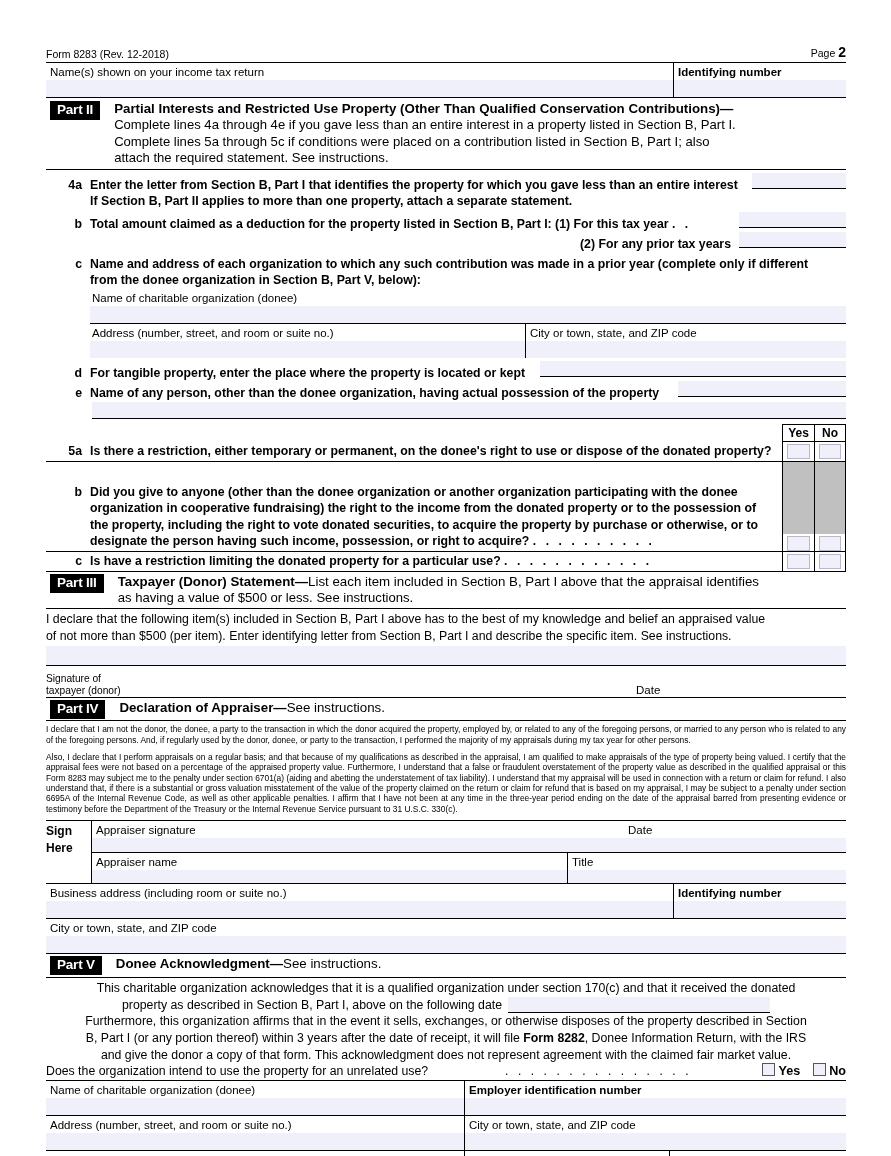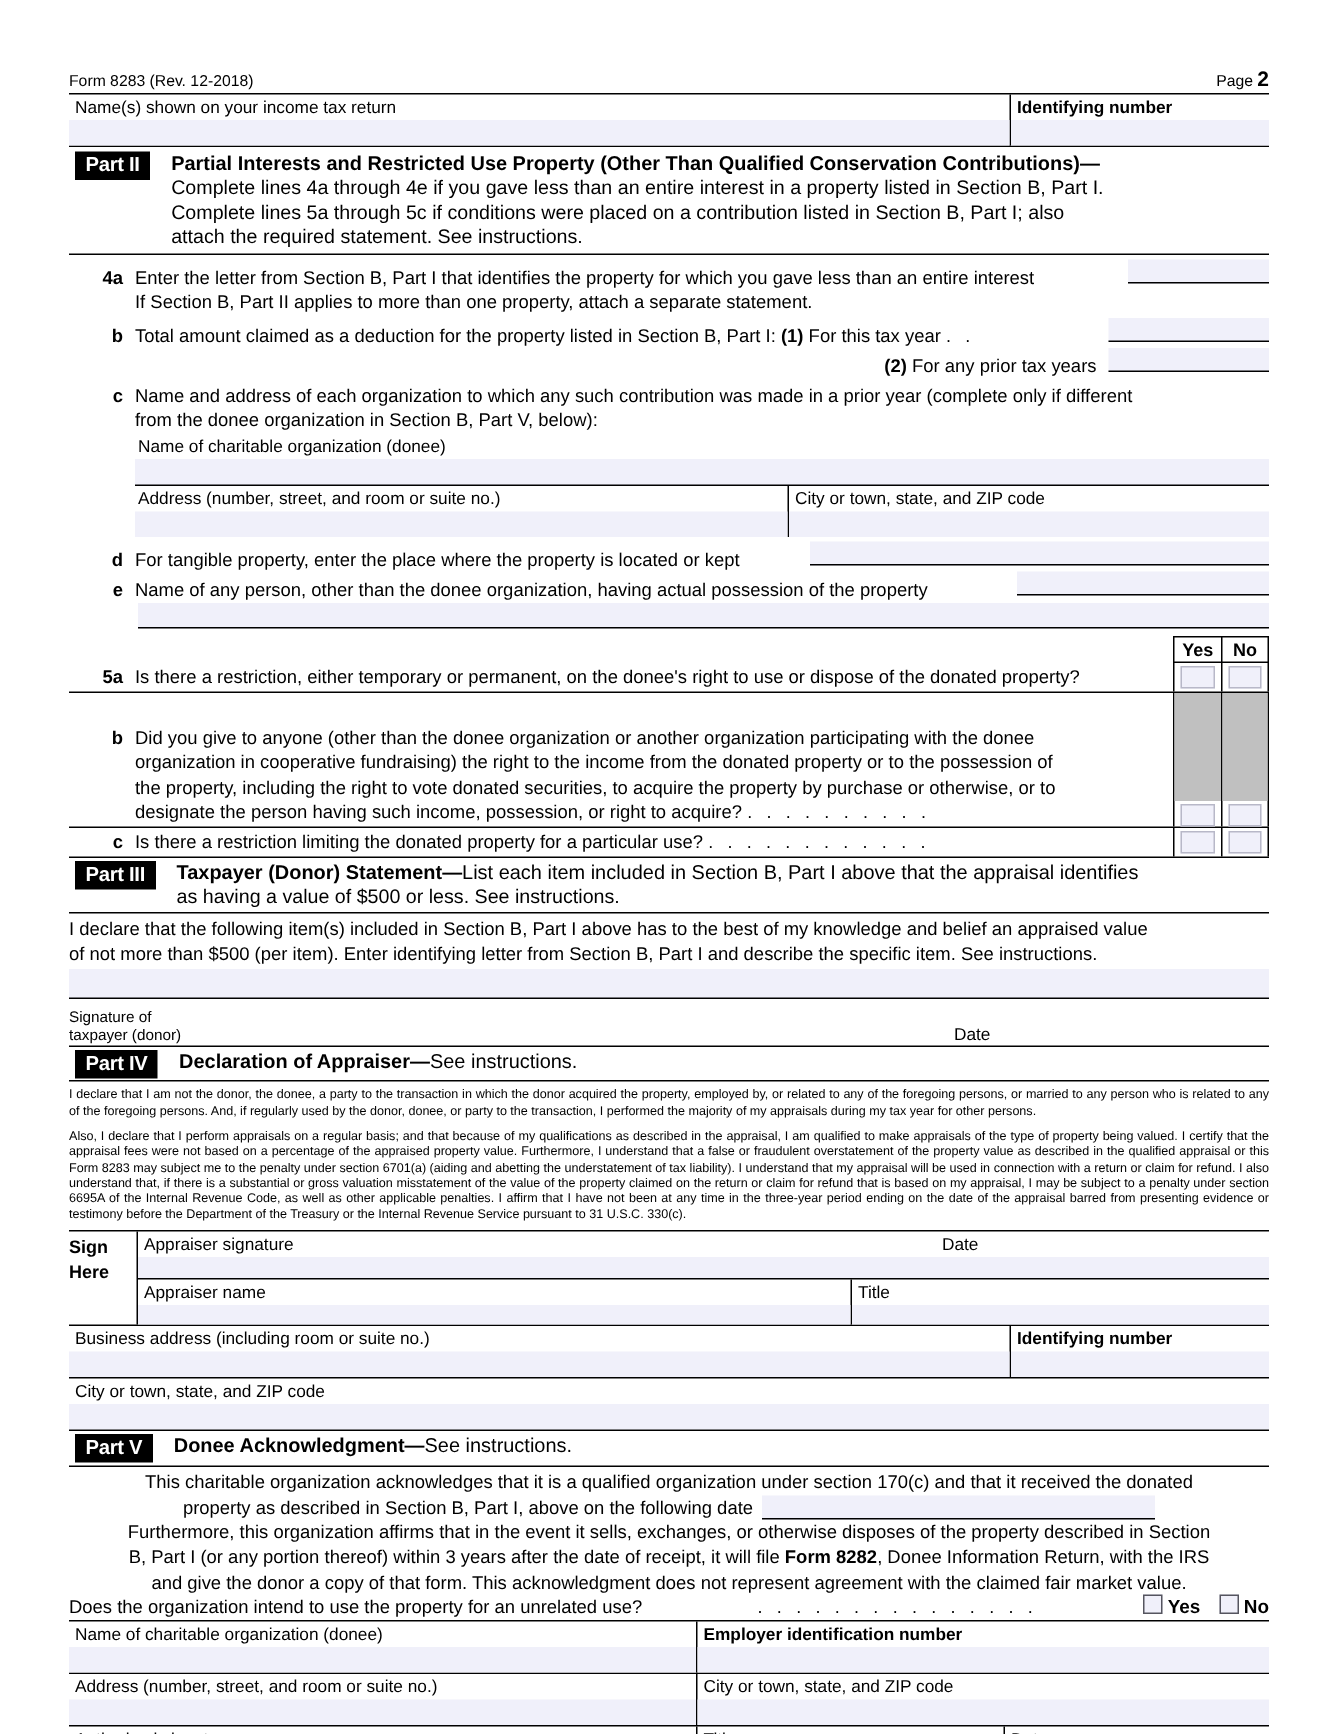--- a/index.html
+++ b/index.html
@@ -104,21 +104,21 @@
   }
   .lbl {
     width: 44px;
     flex: 0 0 44px;
     text-align: right;
     font-weight: bold;
     padding-right: 8px;
     box-sizing: border-box;
     font-size: 12.3px;
   }
-  .txt { flex: 1; }
+  .txt { flex: 1; font-weight: bold; }
   .nowrapline { white-space: nowrap; }
 
   .entry {
     display: inline-block;
     background: #f0f0fa;
     border-bottom: 1.4px solid #000;
     vertical-align: bottom;
     height: 15px;
   }
 
@@ -313,21 +313,21 @@
           <div style="height:13px;background:#f0f0fa;border:1px solid #b8b8c8;"></div>
         </div>
       </div>
     </div>
 
     <div style="display:flex;">
       <div style="flex:1;">
         <div class="line" style="padding-top:1px;padding-bottom:1px;">
           <span class="lbl">c</span>
           <span class="txt">
-            <span>Is there a restriction limiting the donated property for a particular use?</span>
+            <span>Is have a restriction limiting the donated property for a particular use?</span>
             <span class="dots">.  .  .  .  .  .  .  .  .  .  .  .</span>
           </span>
         </div>
       </div>
       <div class="ynbox" style="border-left:1.4px solid #000;padding:2px 4px;box-sizing:border-box;">
         <div style="height:13px;background:#f0f0fa;border:1px solid #b8b8c8;"></div>
       </div>
       <div class="ynbox" style="border-left:1.4px solid #000;border-right:1.4px solid #000;padding:2px 4px;box-sizing:border-box;">
         <div style="height:13px;background:#f0f0fa;border:1px solid #b8b8c8;"></div>
       </div>

